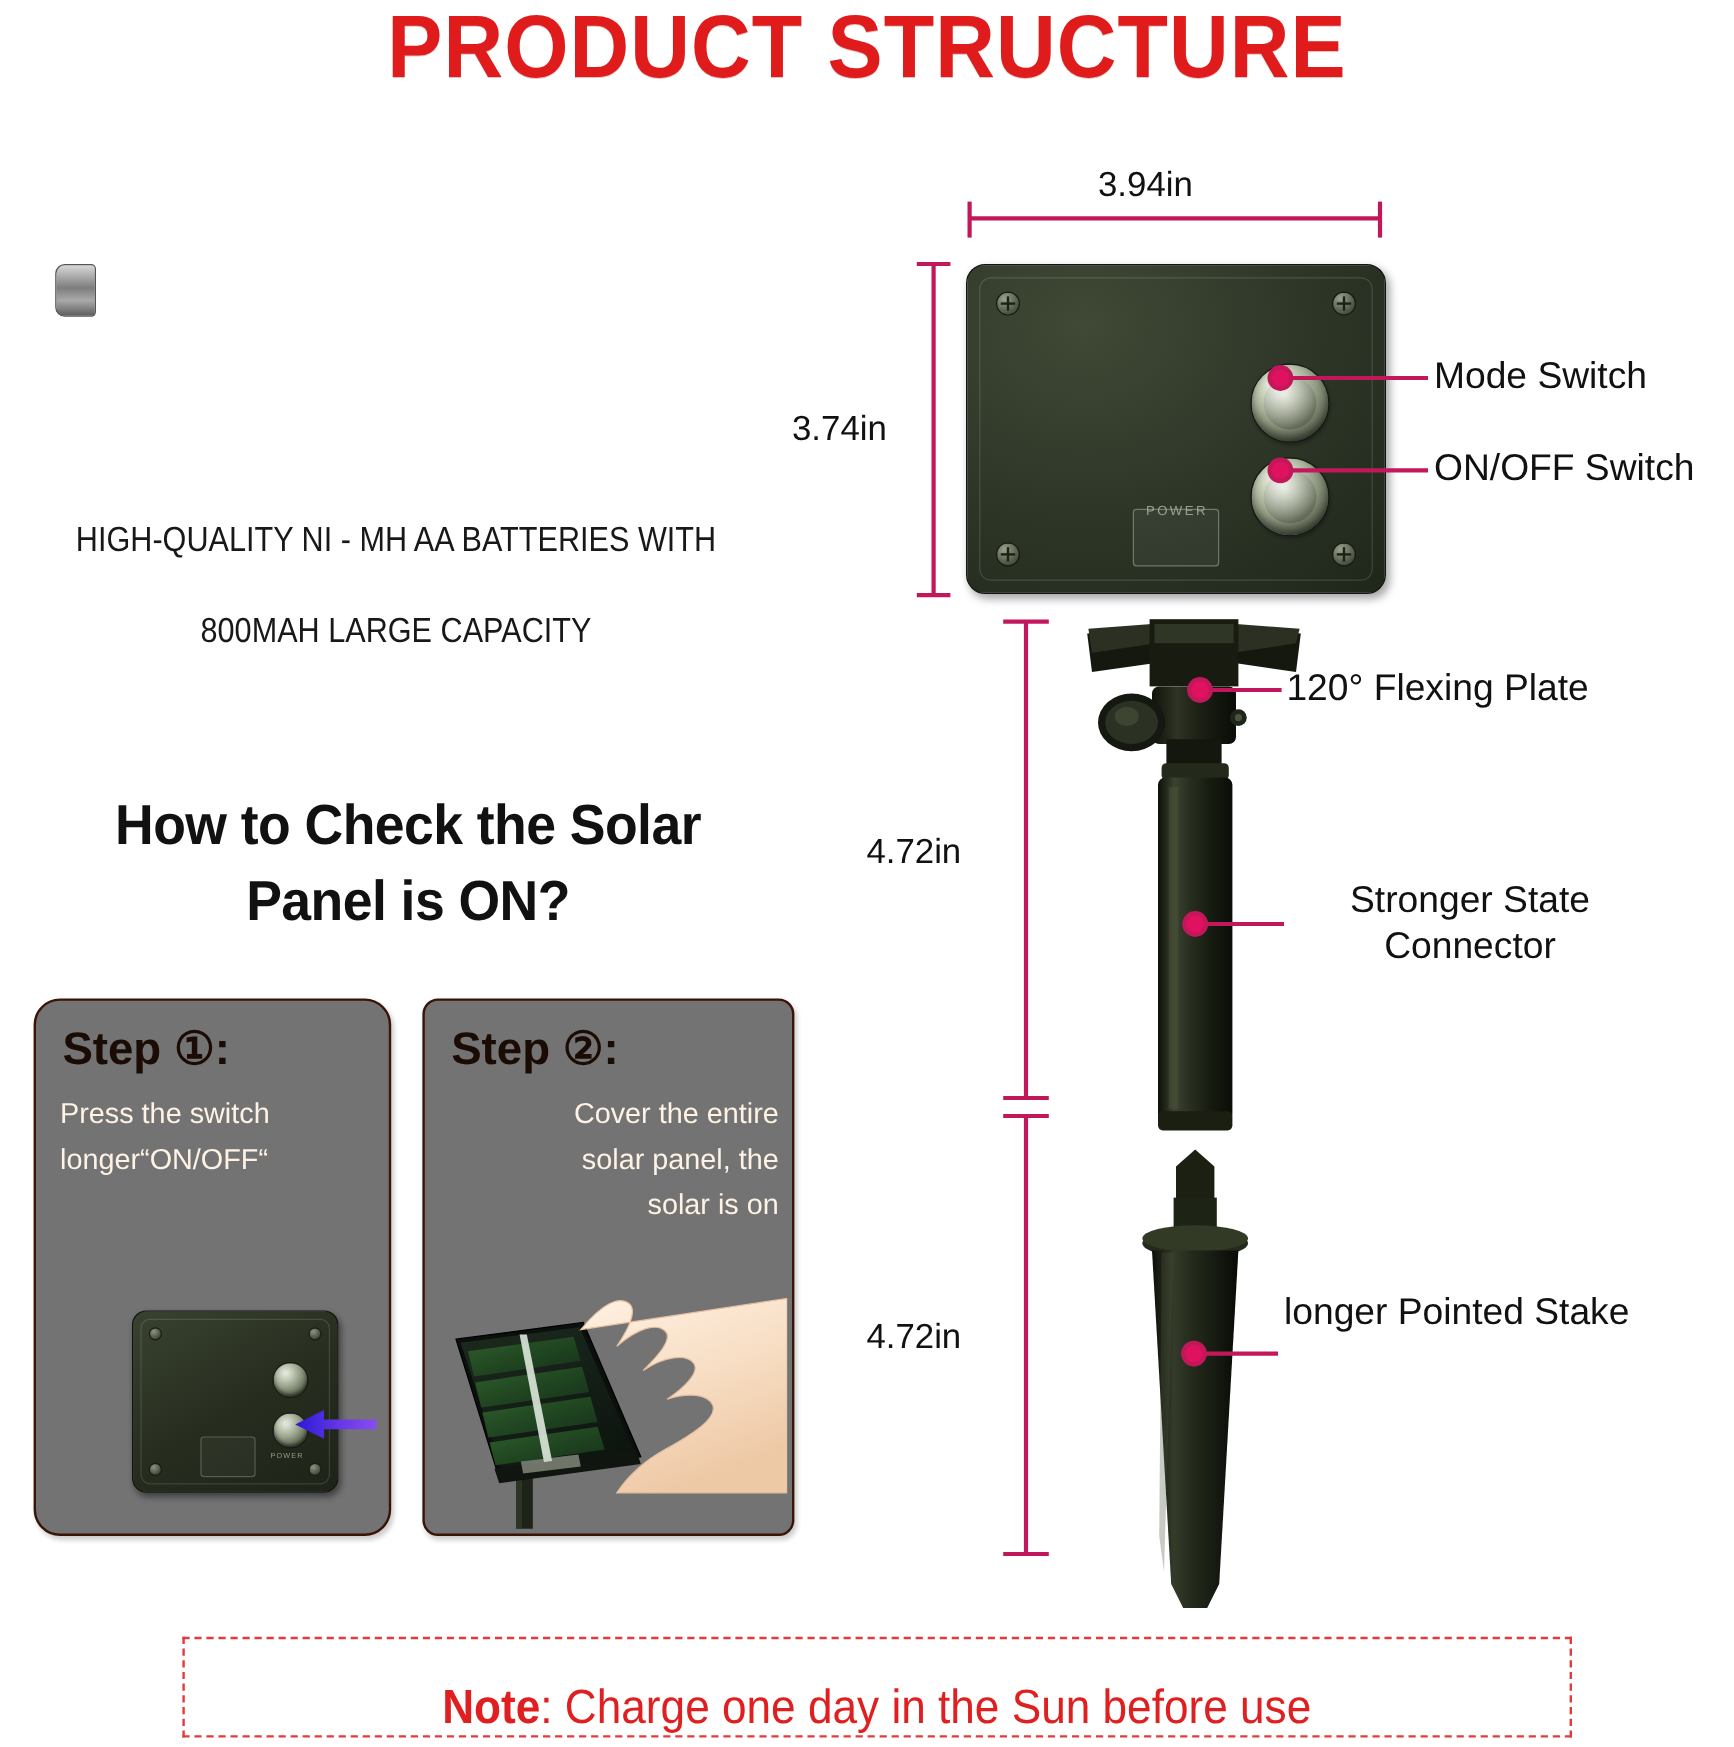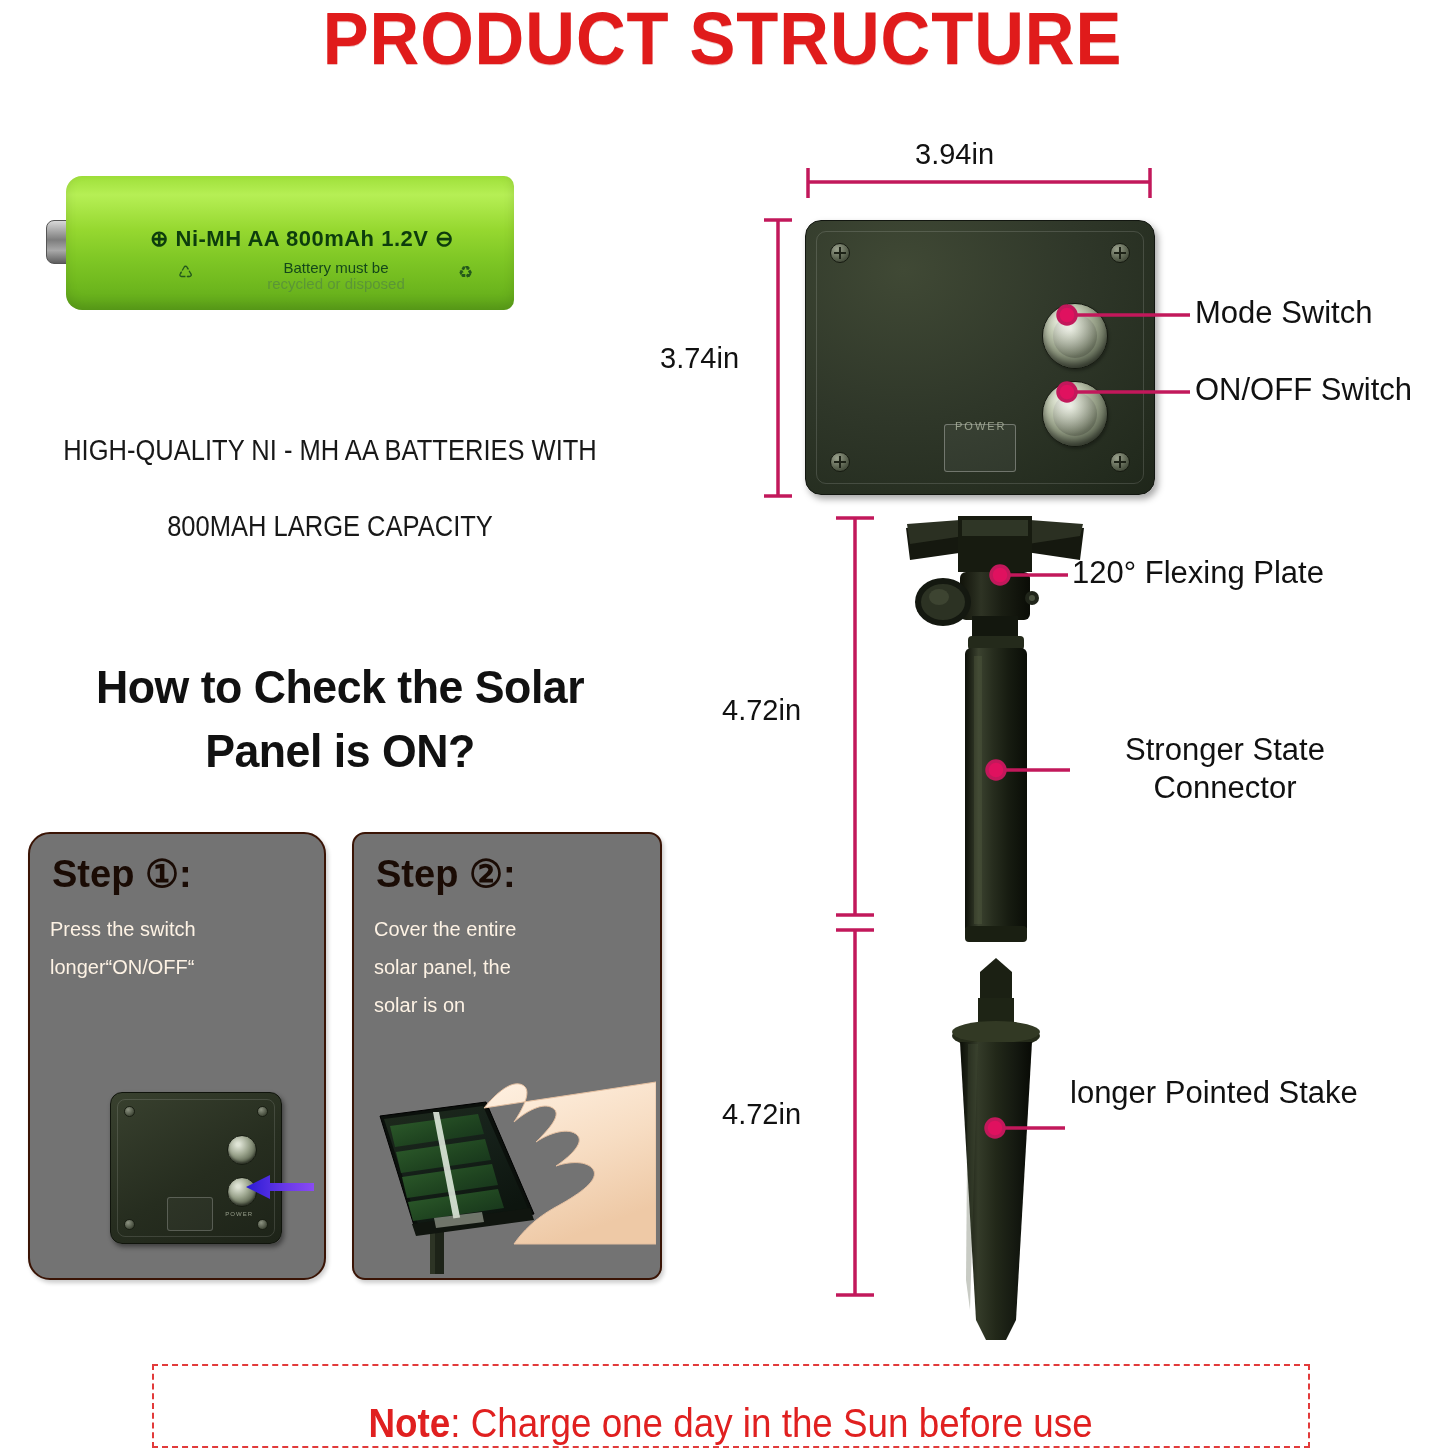--- a/index.html
+++ b/index.html
@@ -95,25 +95,25 @@
 
   .step-title {
     position:absolute; left:22px; top:18px;
     font-family:"Liberation Sans", sans-serif;
     font-weight:700; font-size:38px; color:#1a0b04;
     white-space:nowrap;
   }
   .step-body {
     position:absolute; left:20px;
     font-family:"Liberation Sans", sans-serif;
-    font-size:20px; color:#fdf2e4; line-height:38px;
+    font-size:24px; color:#fdf2e4; line-height:38px;
     width:275px;
   }
   #step-body-1 { top:76px; }
-  #step-body-2 { top:76px; }
+  #step-body-2 { top:76px;text-align:right; }
 
   
   #inset-1 { position:absolute; left:18px; top:250px; width:262px; height:190px; }
   .panel-back {
     position:absolute; left:62px; top:8px; width:172px; height:152px;
     background:linear-gradient(150deg,#39412f,#262d1f 55%,#1d2318);
     border-radius:12px; border:1px solid #10140c;
     box-shadow:2px 3px 5px rgba(0,0,0,.45);
   }
   .panel-back .inner-ring{
@@ -224,29 +224,20 @@
   }
   #note-text b{ font-weight:700; }
 </style>
 </head>
 <body>
 
 <div id="title">PRODUCT STRUCTURE</div>
 
 <div id="battery-photo">
   <div class="bat-plus-nub"></div>
-  <div class="bat-body">
-    <div class="bat-text-main">⊕ Ni-MH  AA  800mAh 1.2V ⊖</div>
-    <div class="bat-text-sub">
-      <span>Battery must be</span><br>
-      <span class="fade">recycled or disposed</span>
-    </div>
-    <span class="recycle-ico" style="left:112px; top:86px;">♺</span>
-    <span class="recycle-ico" style="left:392px; top:86px;">♻</span>
-  </div>
 </div>
 
 <div id="battery-caption">
   <div>HIGH-QUALITY NI - MH AA BATTERIES WITH</div>
   <div>800MAH LARGE CAPACITY</div>
 </div>
 
 <div id="howto-heading">
   <div>How to Check the Solar</div>
   <div>Panel is ON?</div>

